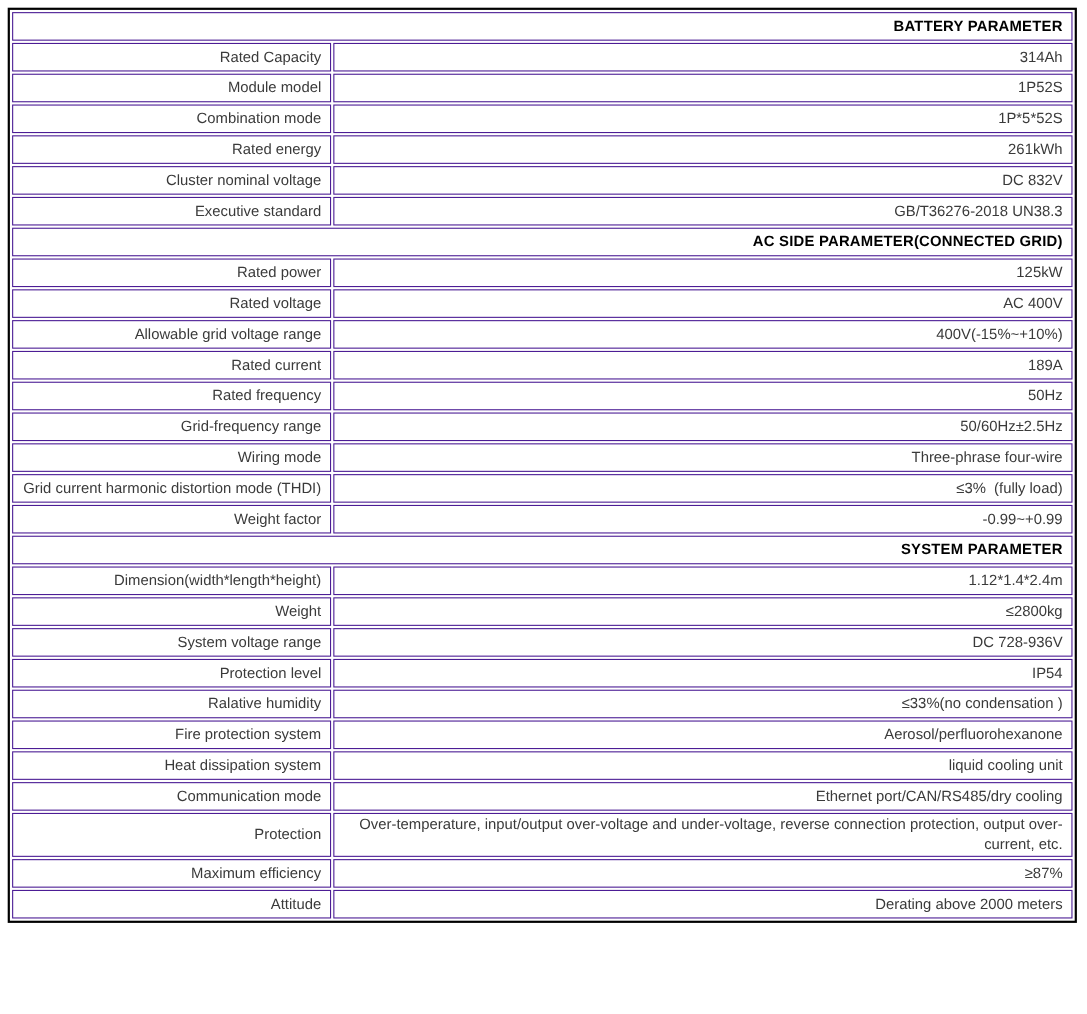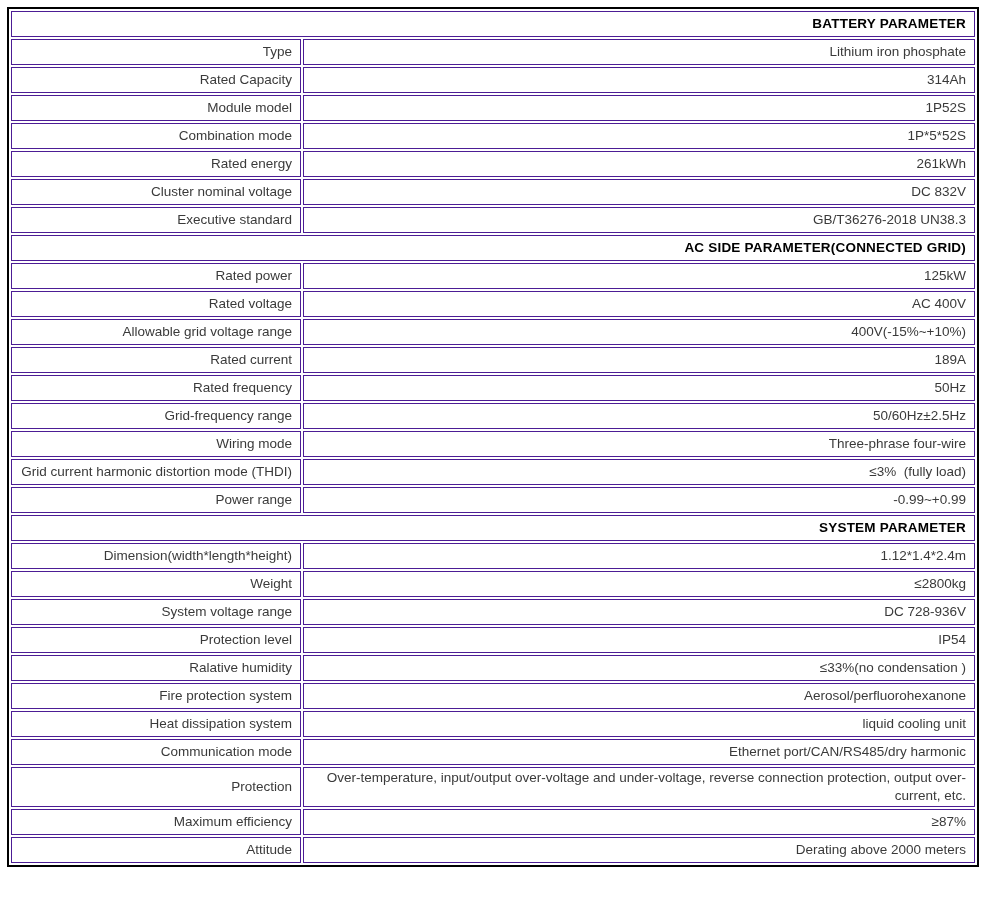--- a/index.html
+++ b/index.html
@@ -52,24 +52,20 @@
   <table class="spec-table">
     <colgroup>
       <col style="width:290px">
       <col>
     </colgroup>
     <tbody id="table-body">
         <tr>
           <td colspan="2" class="section-header">BATTERY PARAMETER</td>
         </tr>
         <tr>
-          <td class="param-label">Type</td>
-          <td class="param-value">Lithium iron phosphate</td>
-        </tr>
-        <tr>
           <td class="param-label">Rated Capacity</td>
           <td class="param-value">314Ah</td>
         </tr>
         <tr>
           <td class="param-label">Module model</td>
           <td class="param-value">1P52S</td>
         </tr>
         <tr>
           <td class="param-label">Combination mode</td>
           <td class="param-value">1P*5*52S</td>
@@ -115,21 +111,21 @@
         </tr>
         <tr>
           <td class="param-label">Wiring mode</td>
           <td class="param-value">Three-phrase four-wire</td>
         </tr>
         <tr>
           <td class="param-label">Grid current harmonic distortion mode (THDI)</td>
           <td class="param-value">≤3%  (fully load)</td>
         </tr>
         <tr>
-          <td class="param-label">Power range</td>
+          <td class="param-label">Weight factor</td>
           <td class="param-value">-0.99~+0.99</td>
         </tr>
         <tr>
           <td colspan="2" class="section-header">SYSTEM PARAMETER</td>
         </tr>
         <tr>
           <td class="param-label">Dimension(width*length*height)</td>
           <td class="param-value">1.12*1.4*2.4m</td>
         </tr>
         <tr>
@@ -151,21 +147,21 @@
         <tr>
           <td class="param-label">Fire protection system</td>
           <td class="param-value">Aerosol/perfluorohexanone</td>
         </tr>
         <tr>
           <td class="param-label">Heat dissipation system</td>
           <td class="param-value">liquid cooling unit</td>
         </tr>
         <tr>
           <td class="param-label">Communication mode</td>
-          <td class="param-value">Ethernet port/CAN/RS485/dry harmonic</td>
+          <td class="param-value">Ethernet port/CAN/RS485/dry cooling</td>
         </tr>
         <tr>
           <td class="param-label">Protection</td>
           <td class="param-value">Over-temperature, input/output over-voltage and under-voltage, reverse connection protection, output over-current, etc.</td>
         </tr>
         <tr>
           <td class="param-label">Maximum efficiency</td>
           <td class="param-value">≥87%</td>
         </tr>
         <tr>

